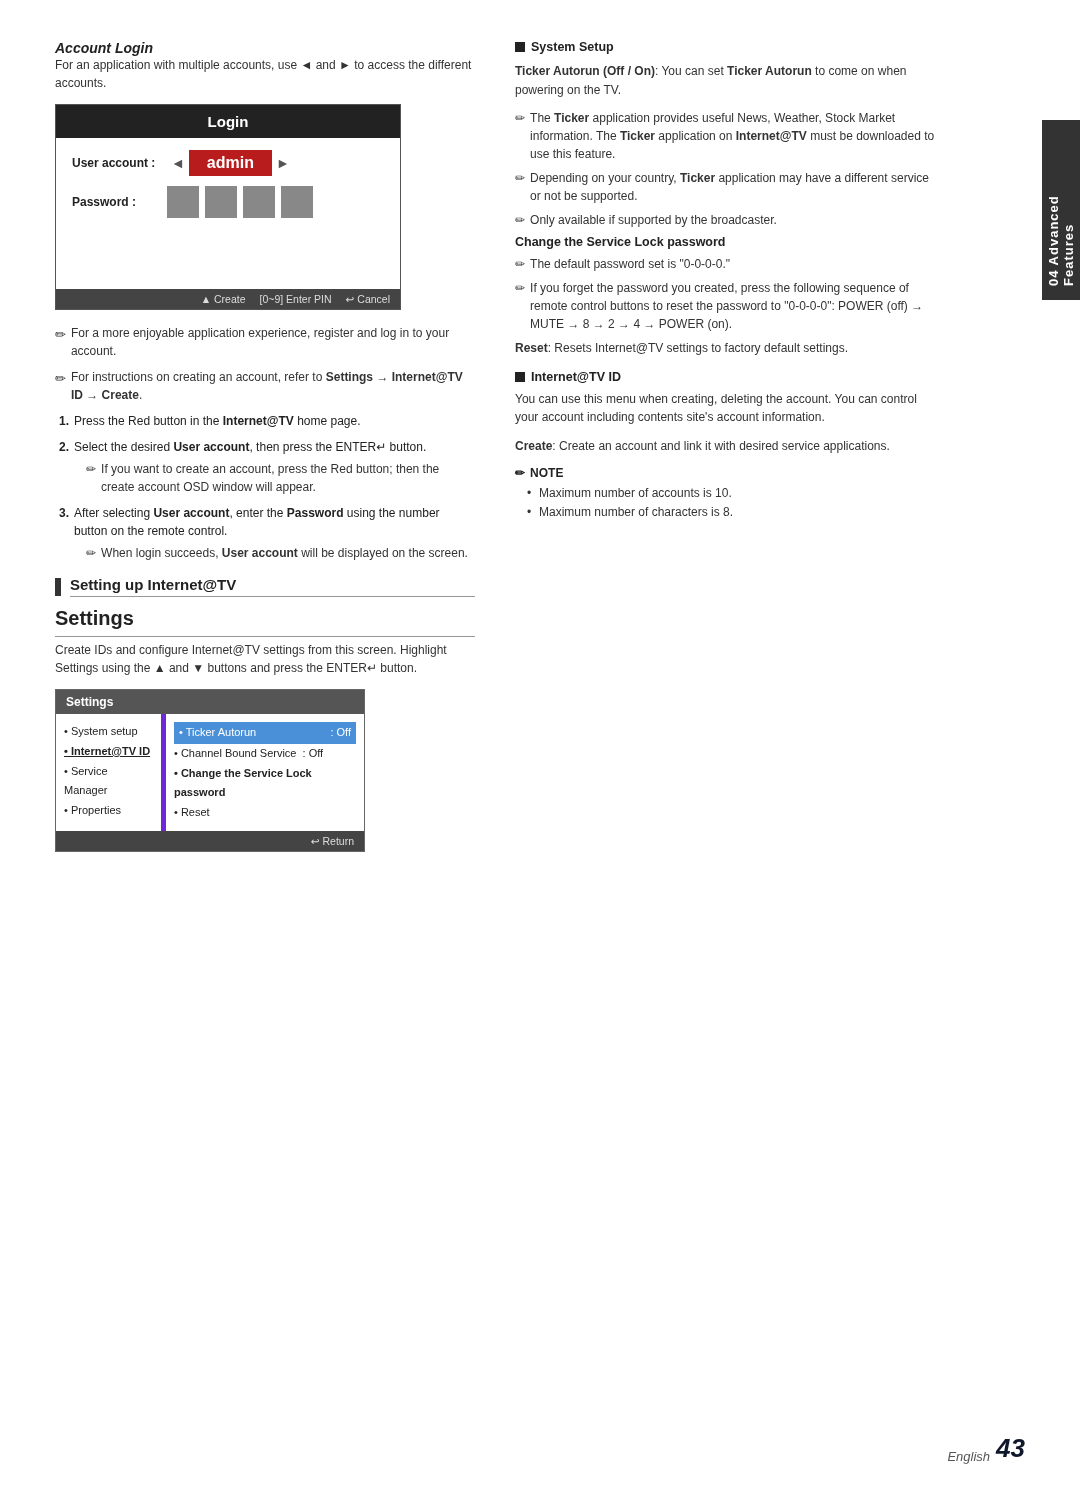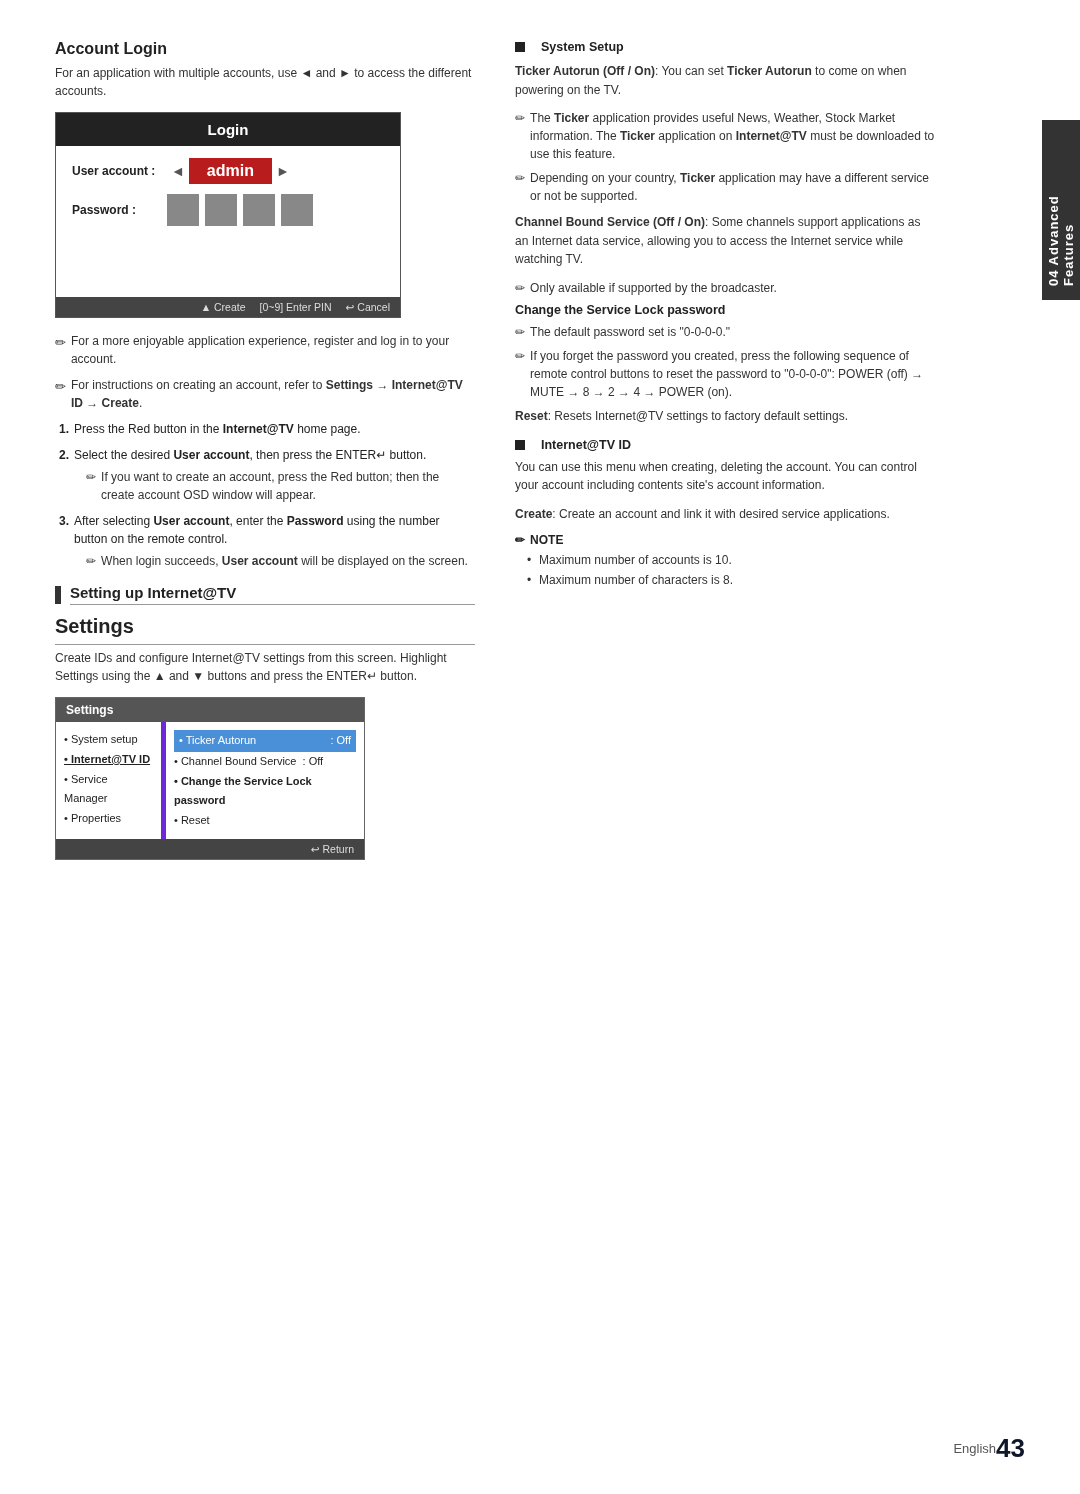--- a/index.html
+++ b/index.html
@@ -55,23 +55,23 @@
       max-width: 420px;
     }
 
     .right-column {
       flex: 1;
       max-width: 420px;
     }
 
     
     .section-title-small {
-      font-size: 16px;
-      font-weight: bold;
-      margin-bottom: 6px;
+      font-size: 14px;
+      font-weight: bold;
+      font-style: italic;
     }
 
     .intro-text {
       font-size: 12px;
       color: #333;
       margin-bottom: 12px;
       line-height: 1.5;
     }
 
     
@@ -298,21 +298,21 @@
       padding: 4px 10px;
     }
 
     
     .system-setup-title {
       font-size: 12.5px;
       font-weight: bold;
       margin-bottom: 8px;
       display: flex;
       align-items: center;
-      gap: 16px;
+      gap: 6px;
     }
 
     .black-square {
       width: 10px;
       height: 10px;
       background: #222;
       display: inline-block;
       flex-shrink: 0;
     }
 
@@ -343,21 +343,21 @@
     .internet-tv-section {
       margin-top: 12px;
     }
 
     .internet-tv-title {
       font-size: 12.5px;
       font-weight: bold;
       margin-bottom: 6px;
       display: flex;
       align-items: center;
-      gap: 16px;
+      gap: 6px;
     }
 
     .note-box {
       margin-top: 8px;
     }
 
     .note-box-title {
       display: flex;
       align-items: center;
       gap: 5px;
@@ -386,21 +386,23 @@
     }
 
     
     .page-footer {
       position: absolute;
       bottom: 30px;
       right: 55px;
       font-size: 13px;
       color: #555;
       display: flex;
-      align-items: center;
+      align-items: flex-end;
+      gap: 6px;
+      font-style: italic;
     }
 
     .page-number {
       font-size: 26px;
       font-weight: bold;
       color: #0f172a;
     }
   </style>
 </head>
 <body>
@@ -527,23 +529,20 @@
         </div>
         <div class="sub-bullet">
           <span>✏</span>
           <span>The <strong>Ticker</strong> application provides useful News, Weather, Stock Market information. The <strong>Ticker</strong> application on <strong>Internet@TV</strong> must be downloaded to use this feature.</span>
         </div>
         <div class="sub-bullet">
           <span>✏</span>
           <span>Depending on your country, <strong>Ticker</strong> application may have a different service or not be supported.</span>
         </div>
 
-        <div class="right-para" style="margin-top:8px;">
-          <strong>Channel Bound Service (Off / On)</strong>: Some channels support applications as an Internet data service, allowing you to access the Internet service while watching TV.
-        </div>
         <div class="sub-bullet">
           <span>✏</span>
           <span>Only available if supported by the broadcaster.</span>
         </div>
 
         <div class="change-lock-title">Change the Service Lock password</div>
         <div class="sub-bullet">
           <span>✏</span>
           <span>The default password set is "0-0-0-0."</span>
         </div>

